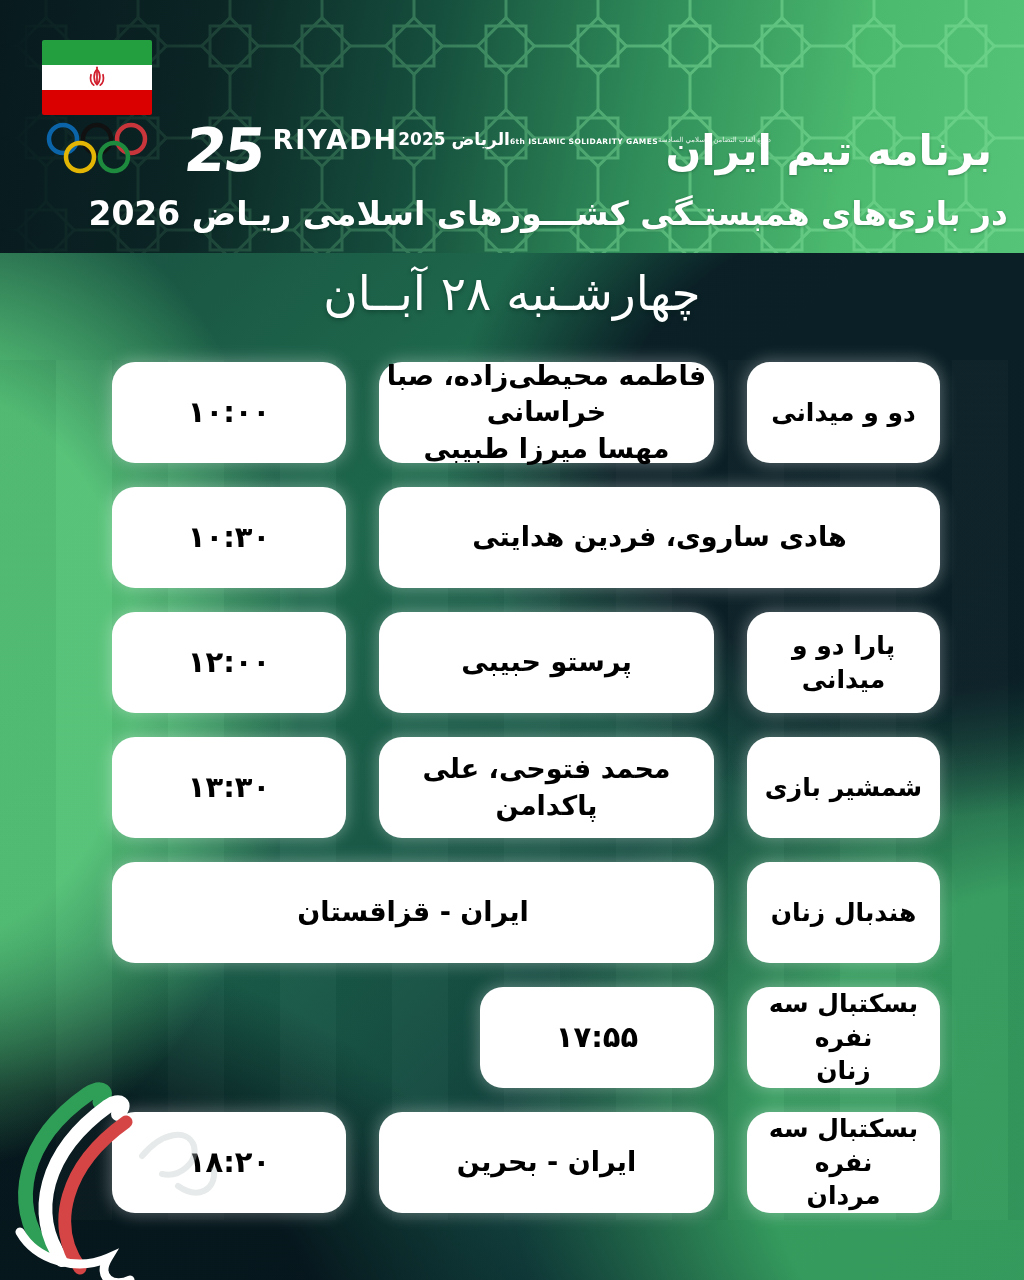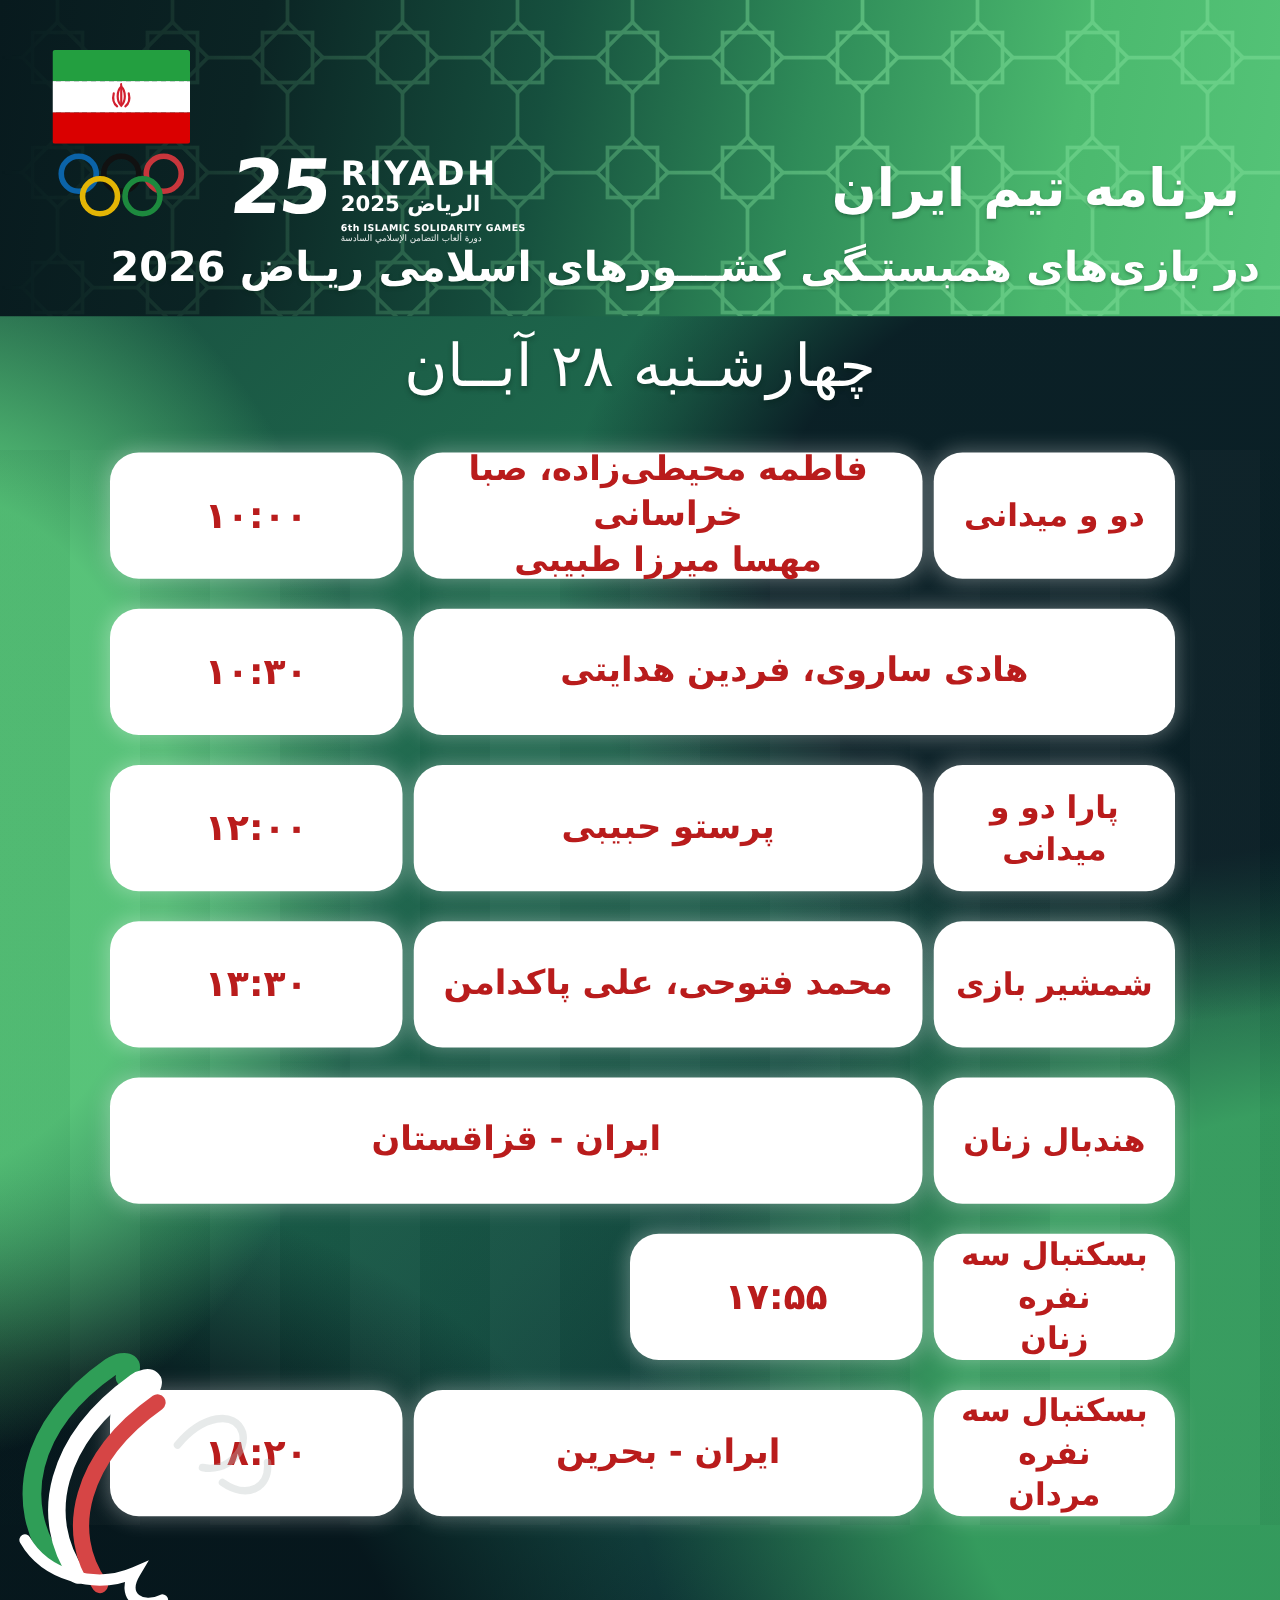--- a/index.html
+++ b/index.html
@@ -42,21 +42,21 @@
   .flag .band-top{top:0;background:repeating-linear-gradient(90deg,#fff 0 3px,transparent 3px 7px);opacity:.8;}
   .flag .band-bot{bottom:0;background:repeating-linear-gradient(90deg,#fff 0 3px,transparent 3px 7px);opacity:.8;}
   .rings{position:absolute;left:44px;top:122px;}
   .issa{position:absolute;left:185px;top:36px;display:flex;gap:12px;align-items:flex-start;}
   .issa-text{
     color:#fff;font-weight:700;font-size:17px;line-height:1.18;letter-spacing:.5px;
     white-space:pre-line;margin-top:8px;
   }
   .riyadh{position:absolute;left:185px;top:122px;display:flex;gap:10px;align-items:flex-start;color:#fff;}
   .riyadh-25{font-size:60px;font-weight:800;transform:skewX(-7deg);line-height:.95;letter-spacing:-3px;}
-  .riyadh-col{display:flex;flex-direction:column;margin-top:4px;}
+  .riyadh-col{display:flex;margin-top:4px;align-items:center;}
   .riyadh-city{font-size:27px;font-weight:800;letter-spacing:2px;line-height:1;}
   .riyadh-ar{font-size:17px;font-weight:700;direction:rtl;text-align:left;line-height:1.3;}
   .riyadh-ed{font-size:7.5px;font-weight:700;letter-spacing:.4px;margin-top:3px;}
   .riyadh-ed-ar{font-size:7px;direction:rtl;text-align:left;opacity:.9;}
   .title{
     position:absolute;right:32px;top:126px;direction:rtl;color:#fff;
     font-size:42px;font-weight:800;white-space:nowrap;text-shadow:0 1px 3px rgba(0,40,20,.35);
   }
   .subtitle{
     position:absolute;right:16px;top:194px;direction:rtl;color:#fff;
@@ -69,23 +69,23 @@
   }
   
   .table{
     position:absolute;left:88px;top:362px;width:852px;z-index:3;
     display:flex;flex-direction:column;gap:24px;direction:rtl;
   }
   .row{display:flex;gap:9px;height:101px;}
   .cell{
     background:#fff;border-radius:23px;
     display:flex;align-items:center;justify-content:center;text-align:center;
-    color:#b91c1c;font-weight:700;direction:rtl;
+    color:#000000;font-weight:700;direction:rtl;
     box-shadow:0 0 16px 2px rgba(255,255,255,.30);
-    white-space:pre-line;line-height:1.35;
+    white-space:pre-line;line-height:1.35;margin-left:24px;
   }
   .cell.sport{width:193px;font-size:25px;}
   .cell.participants{flex:1;font-size:27px;}
   .cell.time{width:234px;font-size:29px;letter-spacing:1px;}
   
   .watermark{position:absolute;left:-8px;top:1036px;z-index:6;pointer-events:none;}
 </style>
 </head>
 <body>
 

